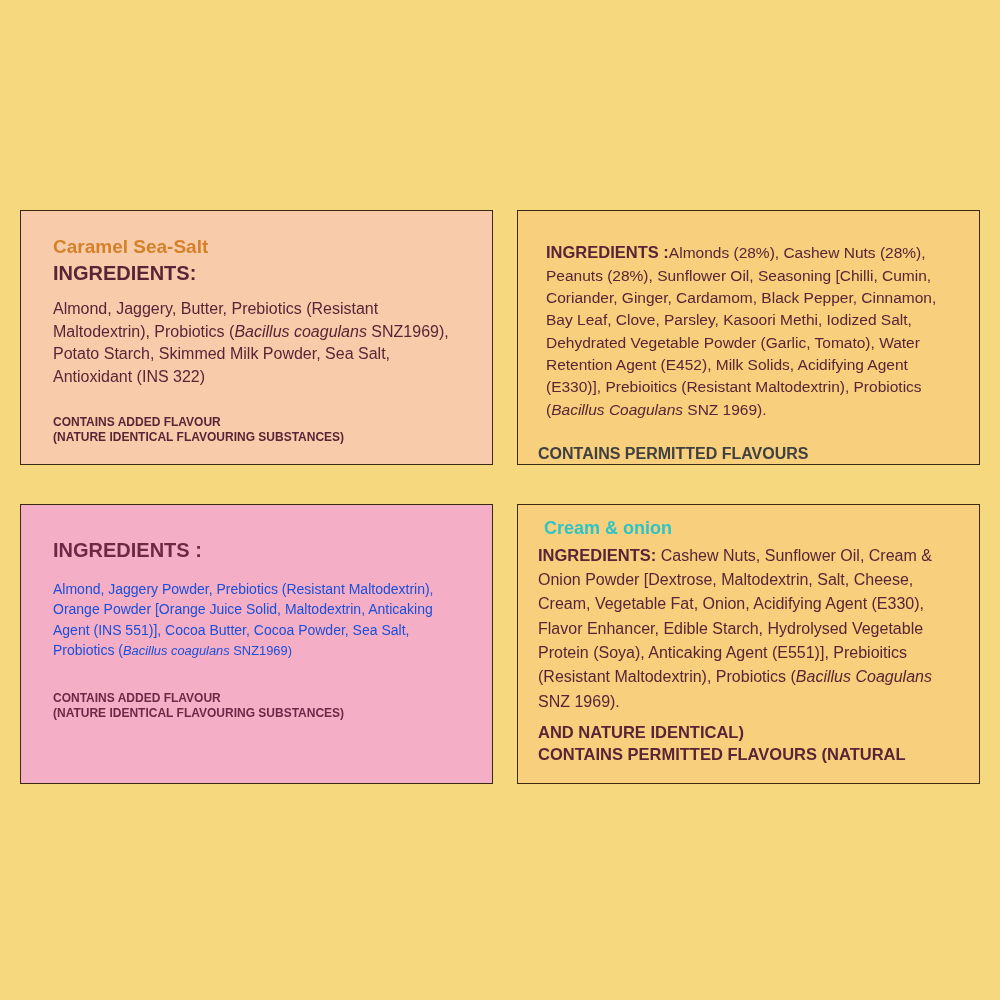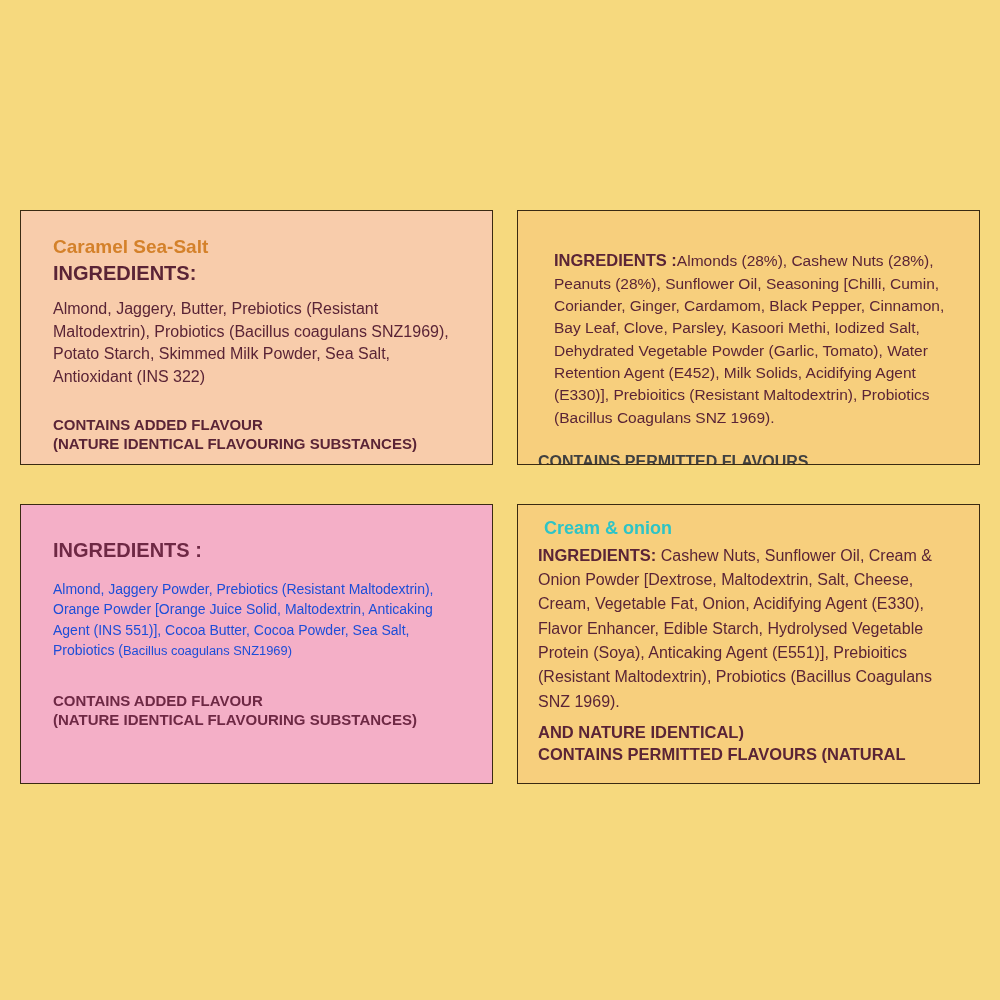--- a/index.html
+++ b/index.html
@@ -82,40 +82,40 @@
   .body-text {
     font-size: 15.5px;
     line-height: 1.38;
     color: #5a2436;
     margin: 0;
   }
   #caramel-body { font-size: 16px; line-height: 1.42; }
   #orange-body  { font-size: 14px; line-height: 1.45; color: #1d4ed8; }
 
   .contains {
-    font-size: 15px;
+    font-size: 12px;
     font-weight: bold;
     color: #5a2436;
     line-height: 1.3;
     margin: 0;
   }
   #caramel-contains { margin-top: 26px; }
   #orange-contains  { margin-top: 30px; color: #6e2844; }
 
   
   .ing-inline-head {
     font-size: 16.5px;
     font-weight: bold;
     color: #5a2436;
   }
   #almond-para {
     font-size: 15.5px;
     line-height: 1.44;
     color: #5a2436;
-    margin: 16px;
+    margin: 8px;
   }
   #almond-contains {
     margin-top: 22px;
     font-size: 16px;
     font-weight: bold;
     color: #404040;
     line-height: 1.35;
   }
   #cream-para {
     font-size: 16px;
@@ -124,21 +124,21 @@
     margin: 4px 0 0 0;
   }
   #cream-contains {
     margin-top: 8px;
     font-size: 16.5px;
     font-weight: bold;
     color: #5a2436;
     line-height: 1.32;
   }
   #cream-title { font-size: 18px; margin: 0 0 0 6px; }
-  .ital { }
+  .ital { font-style: italic; }
   .sub-small { font-size: 0.92em; }
 </style>
 </head>
 <body>
 
 <div class="page">
 
   <div class="panel" id="panel-caramel">
     <div class="flavor-title" id="caramel-title">Caramel Sea-Salt</div>
     <div class="ing-head">INGREDIENTS:</div>

